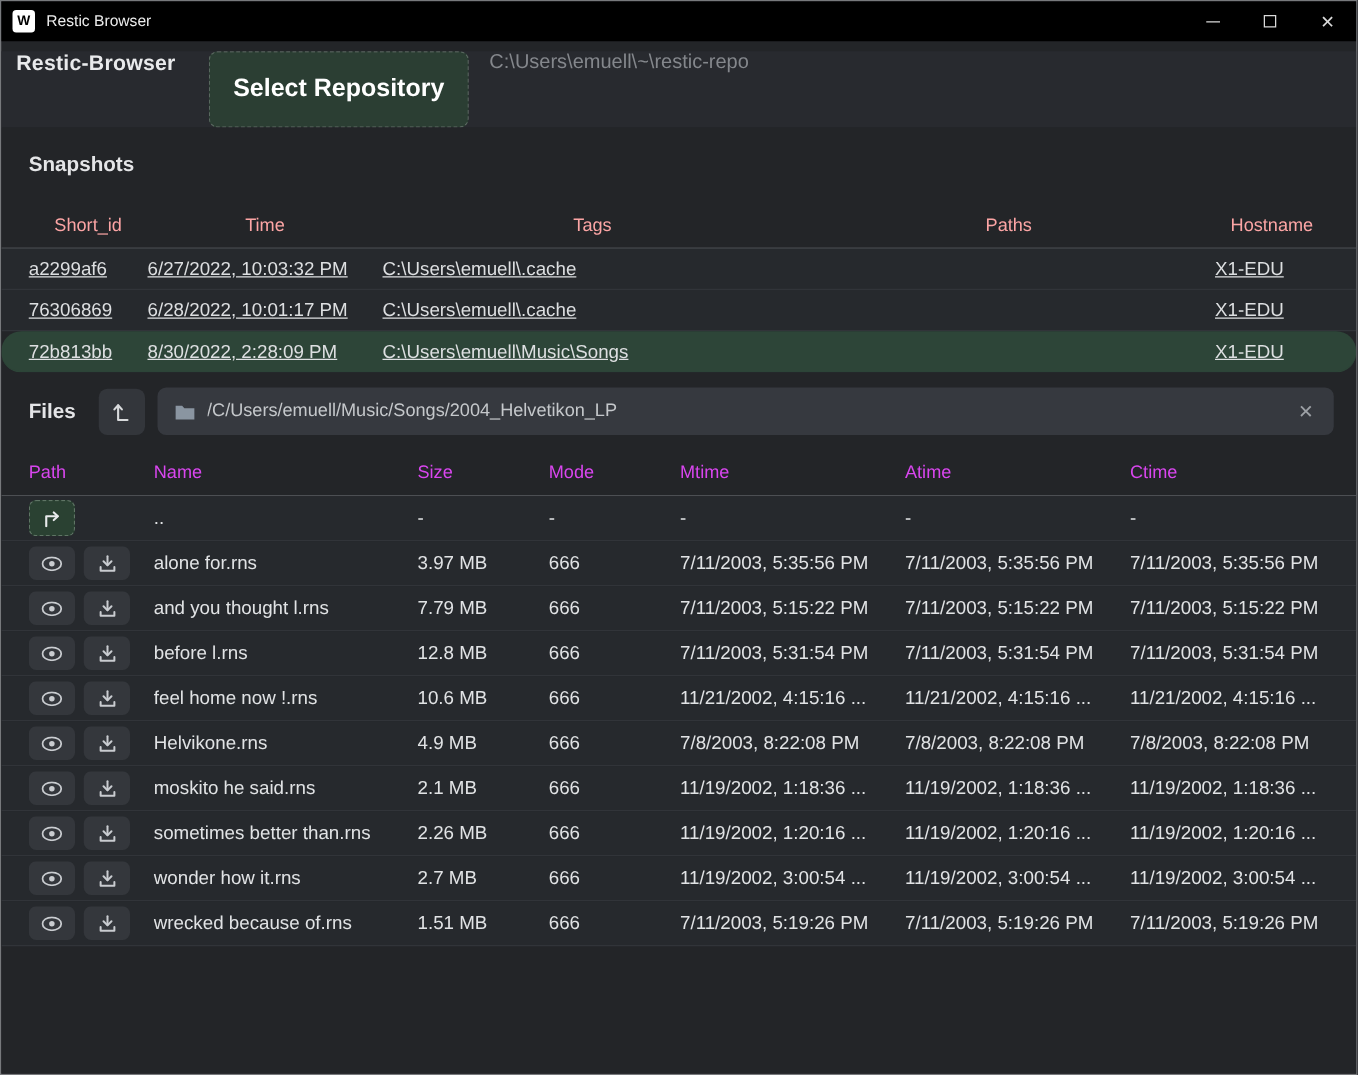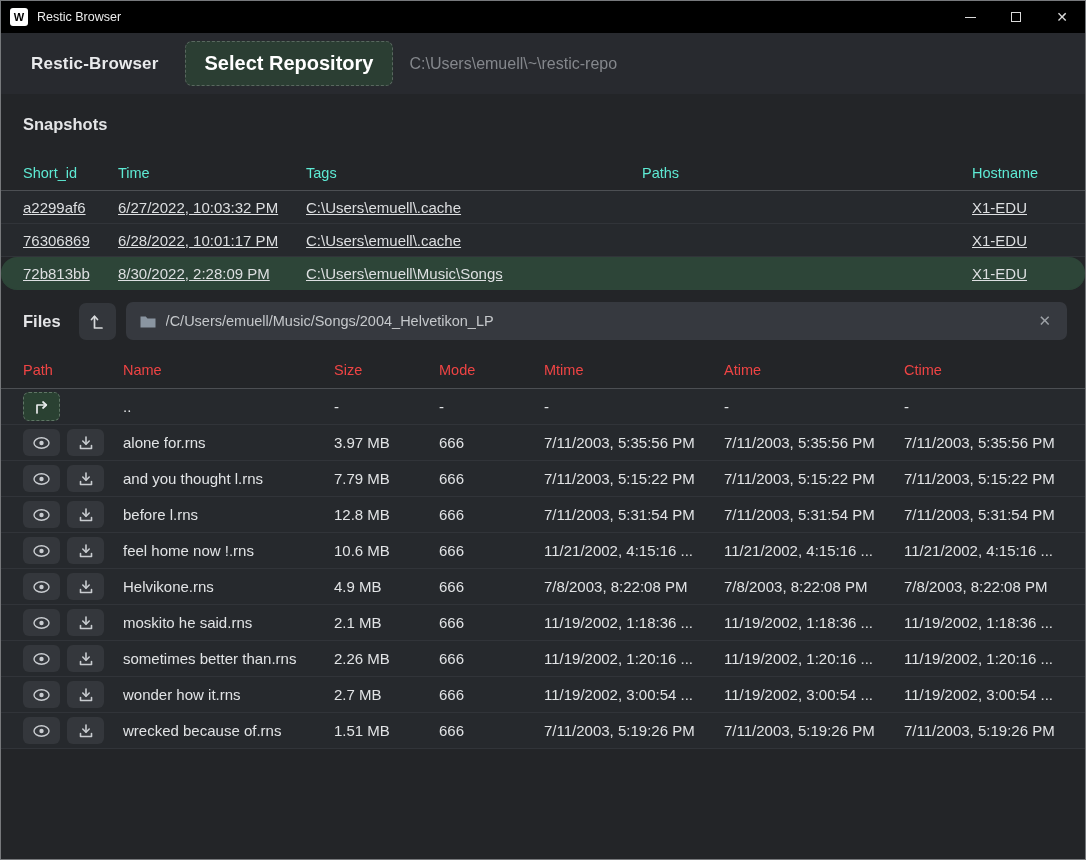--- a/index.html
+++ b/index.html
@@ -14,50 +14,50 @@
   .titlebar { height:32px; background:#000; display:flex; align-items:center; padding-left:9px; flex:0 0 auto; }
   .logo { width:18px; height:18px; background:#fff; border-radius:3px; color:#000;
           font-weight:700; font-size:11px; display:flex; align-items:center; justify-content:center; }
   .title-text { color:#ececec; font-size:12.5px; margin-left:9px; }
   .win-controls { margin-left:auto; display:flex; height:100%; }
   .win-btn { width:46px; height:100%; display:flex; align-items:center; justify-content:center;
              color:#dadada; font-size:14px; cursor:default; }
   .min-glyph { width:11px; height:1px; background:#dadada; display:block; }
   .max-glyph { width:10px; height:10px; border:1px solid #dadada; display:block; }
   
-  .header { height:61px; background:#282a2f; display:flex; align-items:center; padding:0 30px; flex:0 0 auto; }
+  .header { height:61px; background:#282a2f; display:flex; padding:0 12px; flex:0 0 auto;margin-top:8px; }
   .app-title { font-size:17px; font-weight:700; color:#e9eaec; letter-spacing:.2px; }
   .select-repo { margin-left:26px; background:#2b3e33; border:1px dashed rgba(255,255,255,.22);
                  border-radius:7px; color:#fff; font-weight:700; font-size:20px; padding:10px 19px;
                  font-family:inherit; cursor:pointer; }
   .repo-path { margin-left:16px; color:#84878c; font-size:16px; }
   
   .content { flex:1; background:#232528; overflow:hidden; }
   .section-title { padding:21px 22px 13px; font-size:16.5px; font-weight:700; color:#e4e5e7; }
   
   .snap-header { display:grid; grid-template-columns:95px 188px 336px 330px 1fr;
-                 padding:0 22px; height:36px; align-items:center; color:#5eead4; font-size:14.5px;
-                 border-bottom:1px solid #4c4f53; margin-top:8px; }
+                 padding:0 22px; height:36px; align-items:center; color:#fca5a5; font-size:14.5px;
+                 border-bottom:1px solid #4c4f53; margin-top:8px;text-align:center; }
   .snap-row { display:grid; grid-template-columns:95px 188px 336px 330px 1fr;
               padding:0 22px; height:33px; align-items:center; background:#26292d;
               border-bottom:1px solid #313439; color:#dddfe1; font-size:15px; cursor:default;text-decoration:underline; }
   .snap-row.selected { background:#2d4538; border-bottom-color:#2d4538;border-radius:16px; }
   
   .files-bar { display:flex; align-items:center; padding:8px 18px 8px 22px; margin-top:4px; }
   .files-title { font-size:16.5px; font-weight:700; color:#e4e5e7; }
   .up-btn { width:37px; height:37px; background:#33363b; border:none; border-radius:7px; margin-left:18px;
             display:flex; align-items:center; justify-content:center; cursor:pointer; flex:0 0 auto; }
   .path-box { flex:1; height:38px; background:#36393f; border-radius:7px; margin-left:10px;
               display:flex; align-items:center; padding:12px 14px; }
   .path-text { color:#c5c8cb; font-size:14.5px; margin-left:10px; white-space:nowrap; overflow:hidden; }
   .clear-btn { margin-left:auto; background:none; border:none; color:#9da1a6; font-size:15px; cursor:pointer;
                font-family:inherit; padding:0 2px; }
   
   .files-header { display:grid; grid-template-columns:100px 211px 105px 105px 180px 180px 1fr;
-                  padding:0 22px; height:37px; align-items:center; color:#ef4444; font-size:14.5px;
+                  padding:0 22px; height:37px; align-items:center; color:#d946ef; font-size:14.5px;
                   border-bottom:1px solid #4c4f53; margin-top:4px; }
   .file-row { display:grid; grid-template-columns:100px 211px 105px 105px 180px 180px 1fr;
               padding:0 22px; height:36px; align-items:center; background:#26292d;
               border-bottom:1px solid #313439; color:#e1e3e5; font-size:15px; }
   .file-row .cell { white-space:nowrap; overflow:hidden; }
   .actions { display:flex; align-items:center; }
   .icon-btn { width:37px; height:27px; background:#34373c; border:none; border-radius:6px;
               display:flex; align-items:center; justify-content:center; margin-right:7px; cursor:pointer; }
   .parent-btn { width:37px; height:29px; background:#2a4132; border:1px dashed #5f7565; border-radius:6px;
                 display:flex; align-items:center; justify-content:center; cursor:pointer; }

